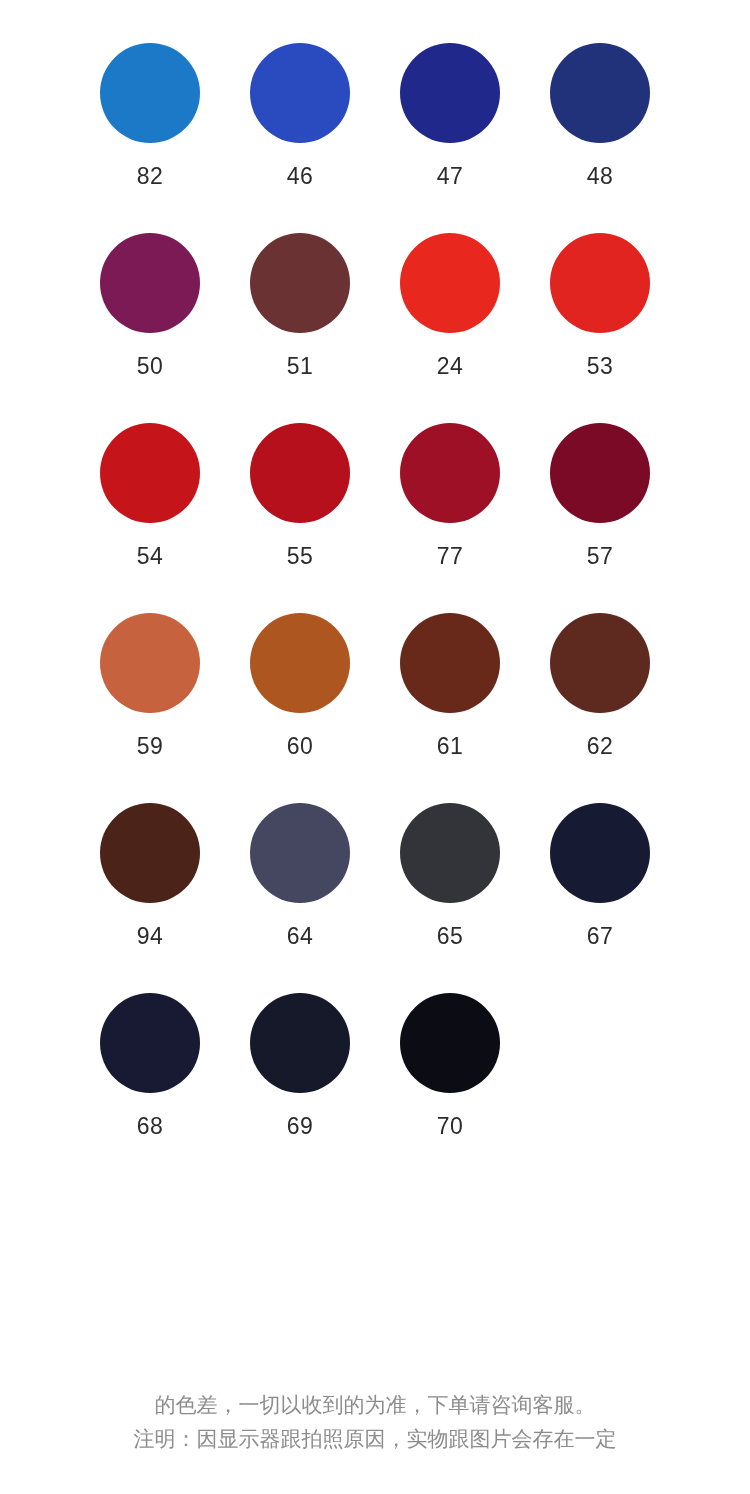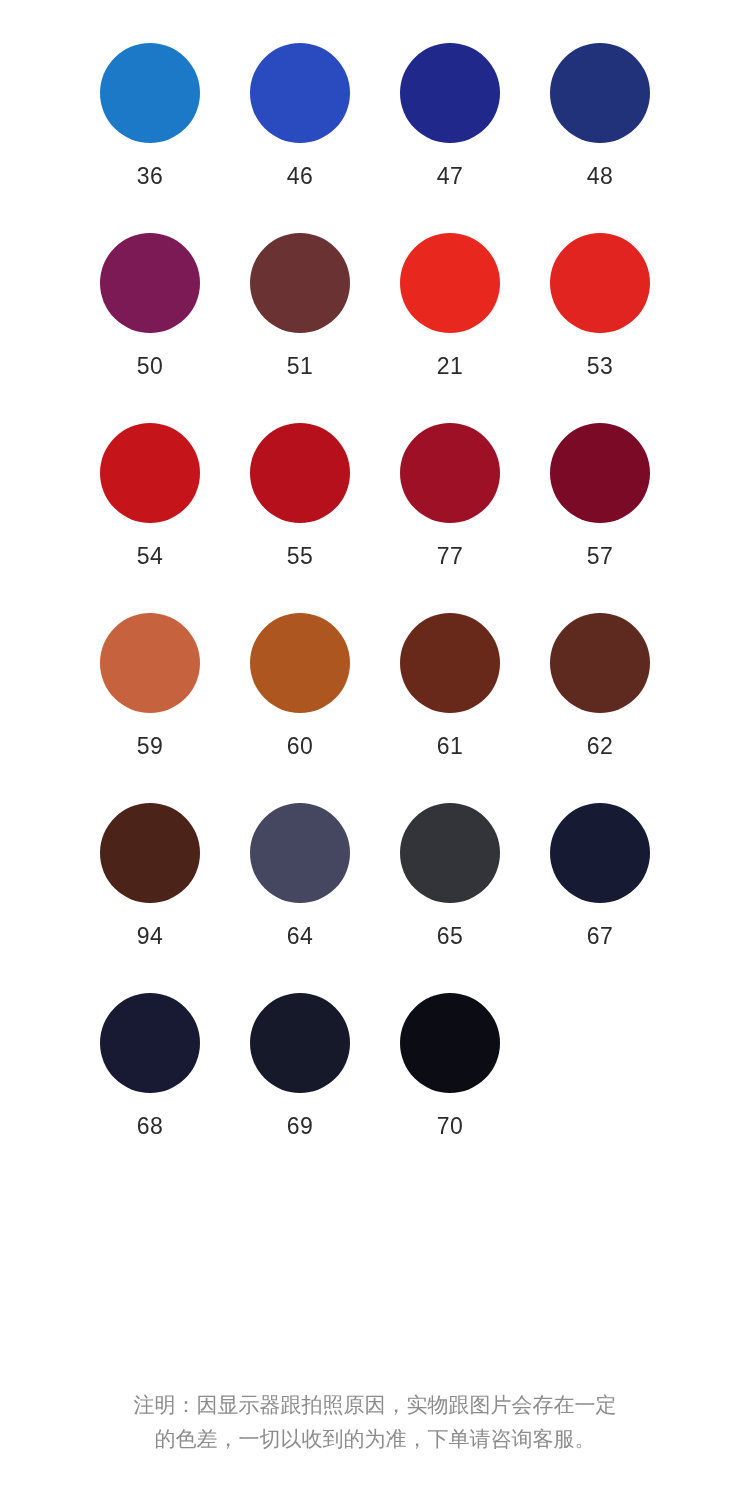--- a/index.html
+++ b/index.html
@@ -70,21 +70,21 @@
   }
 </style>
 </head>
 <body>
 
 <div id="color-chart">
 
   <div class="swatch-grid">
       <div class="swatch-cell">
         <div class="swatch-disc" style="background-color: rgb(28, 121, 200);"></div>
-        <div class="swatch-label">36</div>
+        <div class="swatch-label">82</div>
       </div>
       <div class="swatch-cell">
         <div class="swatch-disc" style="background-color: rgb(42, 75, 191);"></div>
         <div class="swatch-label">46</div>
       </div>
       <div class="swatch-cell">
         <div class="swatch-disc" style="background-color: rgb(33, 40, 140);"></div>
         <div class="swatch-label">47</div>
       </div>
       <div class="swatch-cell">
@@ -94,21 +94,21 @@
       <div class="swatch-cell">
         <div class="swatch-disc" style="background-color: rgb(123, 26, 85);"></div>
         <div class="swatch-label">50</div>
       </div>
       <div class="swatch-cell">
         <div class="swatch-disc" style="background-color: rgb(107, 50, 52);"></div>
         <div class="swatch-label">51</div>
       </div>
       <div class="swatch-cell">
         <div class="swatch-disc" style="background-color: rgb(232, 40, 30);"></div>
-        <div class="swatch-label">21</div>
+        <div class="swatch-label">24</div>
       </div>
       <div class="swatch-cell">
         <div class="swatch-disc" style="background-color: rgb(225, 36, 32);"></div>
         <div class="swatch-label">53</div>
       </div>
       <div class="swatch-cell">
         <div class="swatch-disc" style="background-color: rgb(197, 21, 27);"></div>
         <div class="swatch-label">54</div>
       </div>
       <div class="swatch-cell">
@@ -171,17 +171,17 @@
         <div class="swatch-disc"></div>
         <div class="swatch-label"></div>
       </div>
       <div class="swatch-cell is-empty">
         <div class="swatch-disc"></div>
         <div class="swatch-label"></div>
       </div>
     </div>
 
   <div class="footer-note">
+    <span class="note-line">的色差，一切以收到的为准，下单请咨询客服。</span>
     <span class="note-line">注明：因显示器跟拍照原因，实物跟图片会存在一定</span>
-    <span class="note-line">的色差，一切以收到的为准，下单请咨询客服。</span>
   </div>
 
 </div>
 
 </body></html>

